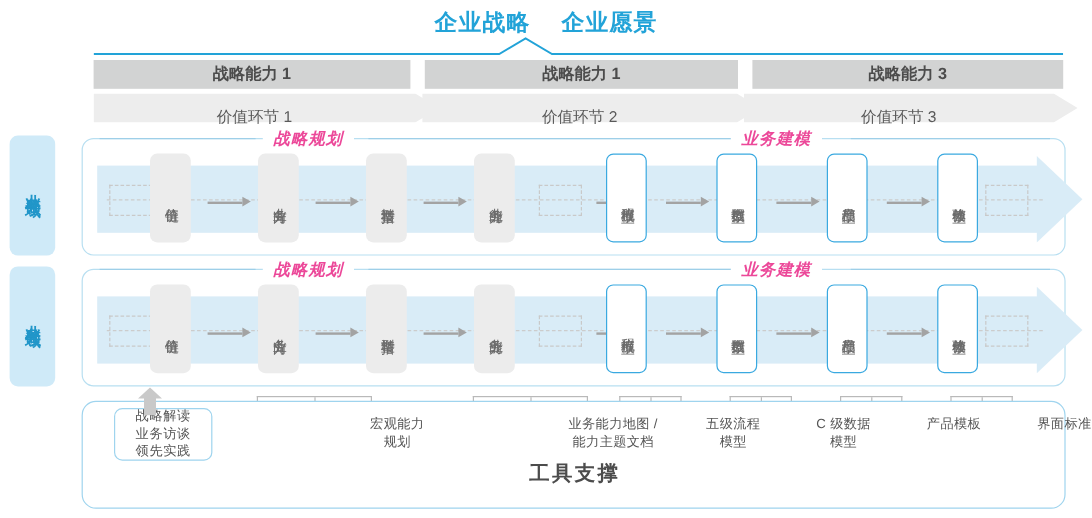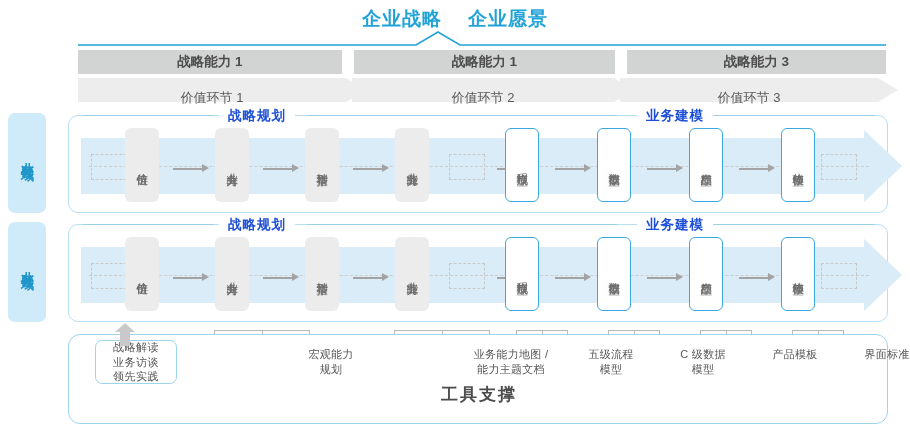--- a/index.html
+++ b/index.html
@@ -55,25 +55,26 @@
   .row-box {
     position: absolute; left: 68px; width: 820px;
     border: 1px solid #b8dff1; border-radius: 10px; background: #fff;
   }
   #row1 { top: 115px; height: 98px; }
   #row2 { top: 224px; height: 98px; }
 
   
   .sec-label {
     position: absolute; top: -9px; background: #fff; padding: 0 9px;
-    font-size: 13.5px; font-weight: bold; color: #1d4ed8; letter-spacing: 1px;
+    font-size: 13.5px; font-weight: bold; color: #ec4899; letter-spacing: 1px;
     z-index: 6;
+    font-style: italic;
   }
   .sec-label.planning { left: 150px; }
-  .sec-label.modeling { left: 568px; }
+  .sec-label.modeling { left: 540px; }
   .sec-line {
     position: absolute; top: -1px; height: 1px; background: #9ecfe8; z-index: 5;
   }
   .band-arrow {
     position: absolute; left: 795px; top: 14px; width: 0; height: 0;
     border-top: 36px solid transparent; border-bottom: 36px solid transparent;
     border-left: 38px solid #d9ecf7;
   }
   .band-tail {
     position: absolute; left: 12px; top: 22px; height: 56px; width: 790px;

